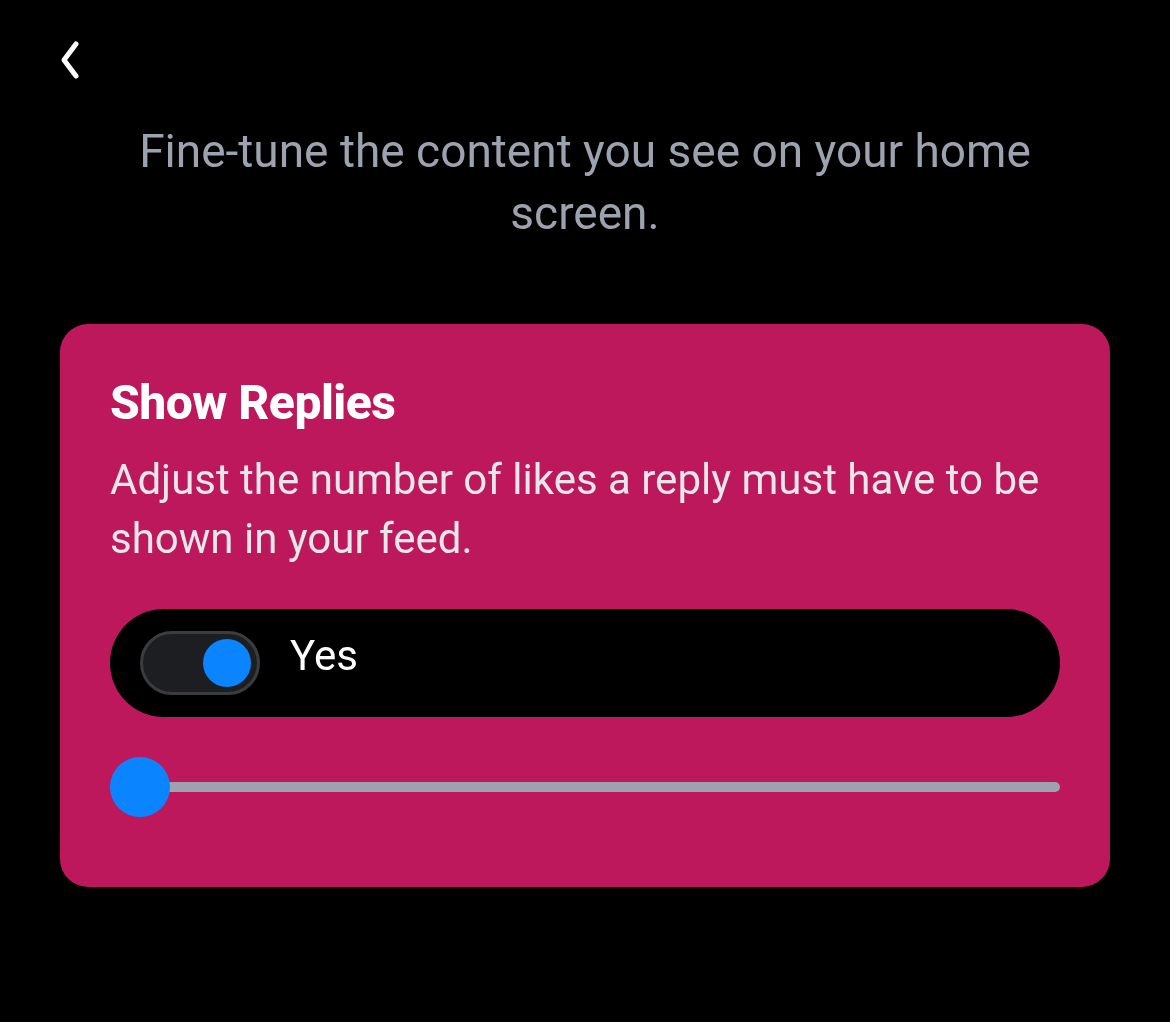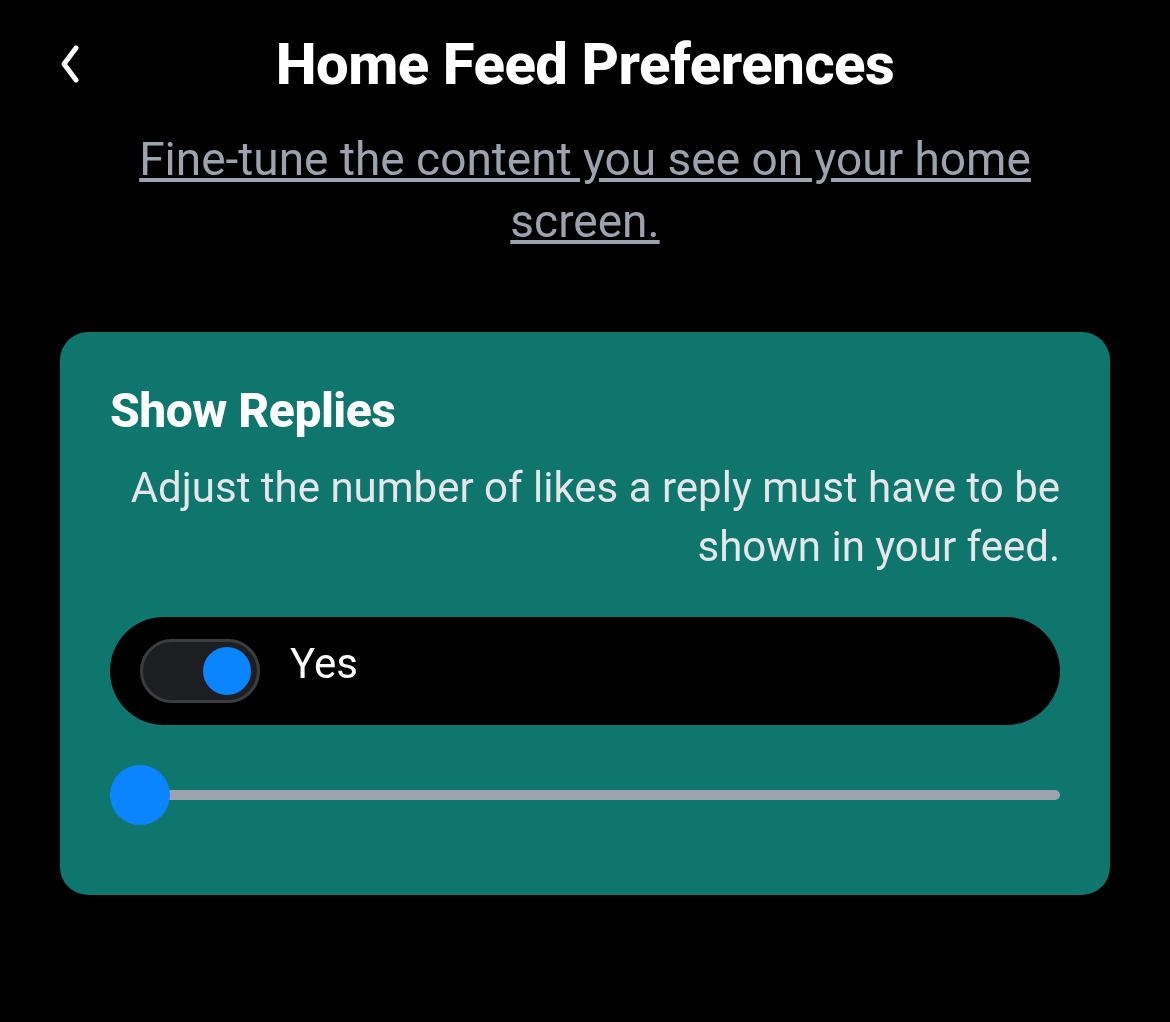--- a/index.html
+++ b/index.html
@@ -47,45 +47,43 @@
     }
     
     .subtitle {
       text-align: center;
       font-size: 46px;
       color: #9ca3af;
       font-weight: 400;
       padding: 20px 100px 0 100px;
       line-height: 1.35;
       letter-spacing: 0;
-      text-decoration: underline;
     }
     
     .card {
       margin: 80px 60px 0 60px;
-      background-color: #0f766e;
+      background-color: #be185d;
       border-radius: 28px;
       padding: 50px 50px 70px 50px;
     }
     
     .section-title {
       font-size: 48px;
       font-weight: 800;
       color: #ffffff;
       margin-bottom: 20px;
       letter-spacing: -0.5px;
     }
     
     .section-description {
       font-size: 42px;
       color: #e5e7eb;
       font-weight: 400;
       line-height: 1.4;
       margin-bottom: 40px;
-      text-align: right;
     }
     
     .toggle-row {
       display: flex;
       align-items: flex-start;
       background-color: #000000;
       border-radius: 60px;
       padding: 22px 30px;
       margin-bottom: 40px;
     }
@@ -154,21 +152,20 @@
   </style>
 </head>
 <body>
 
 <div class="header">
   <div class="back-button">
     <svg viewBox="0 0 24 40" fill="none" stroke="#ffffff" stroke-width="5" stroke-linecap="round" stroke-linejoin="round">
       <polyline points="18,4 6,20 18,36"></polyline>
     </svg>
   </div>
-  <h1 class="page-title">Home Feed Preferences</h1>
 </div>
 
 <p class="subtitle">Fine-tune the content you see on your home screen.</p>
 
 <div class="card">
   <h2 class="section-title">Show Replies</h2>
   <p class="section-description">Adjust the number of likes a reply must have to be shown in your feed.</p>
 
   <div class="toggle-row">
     <div class="toggle">

